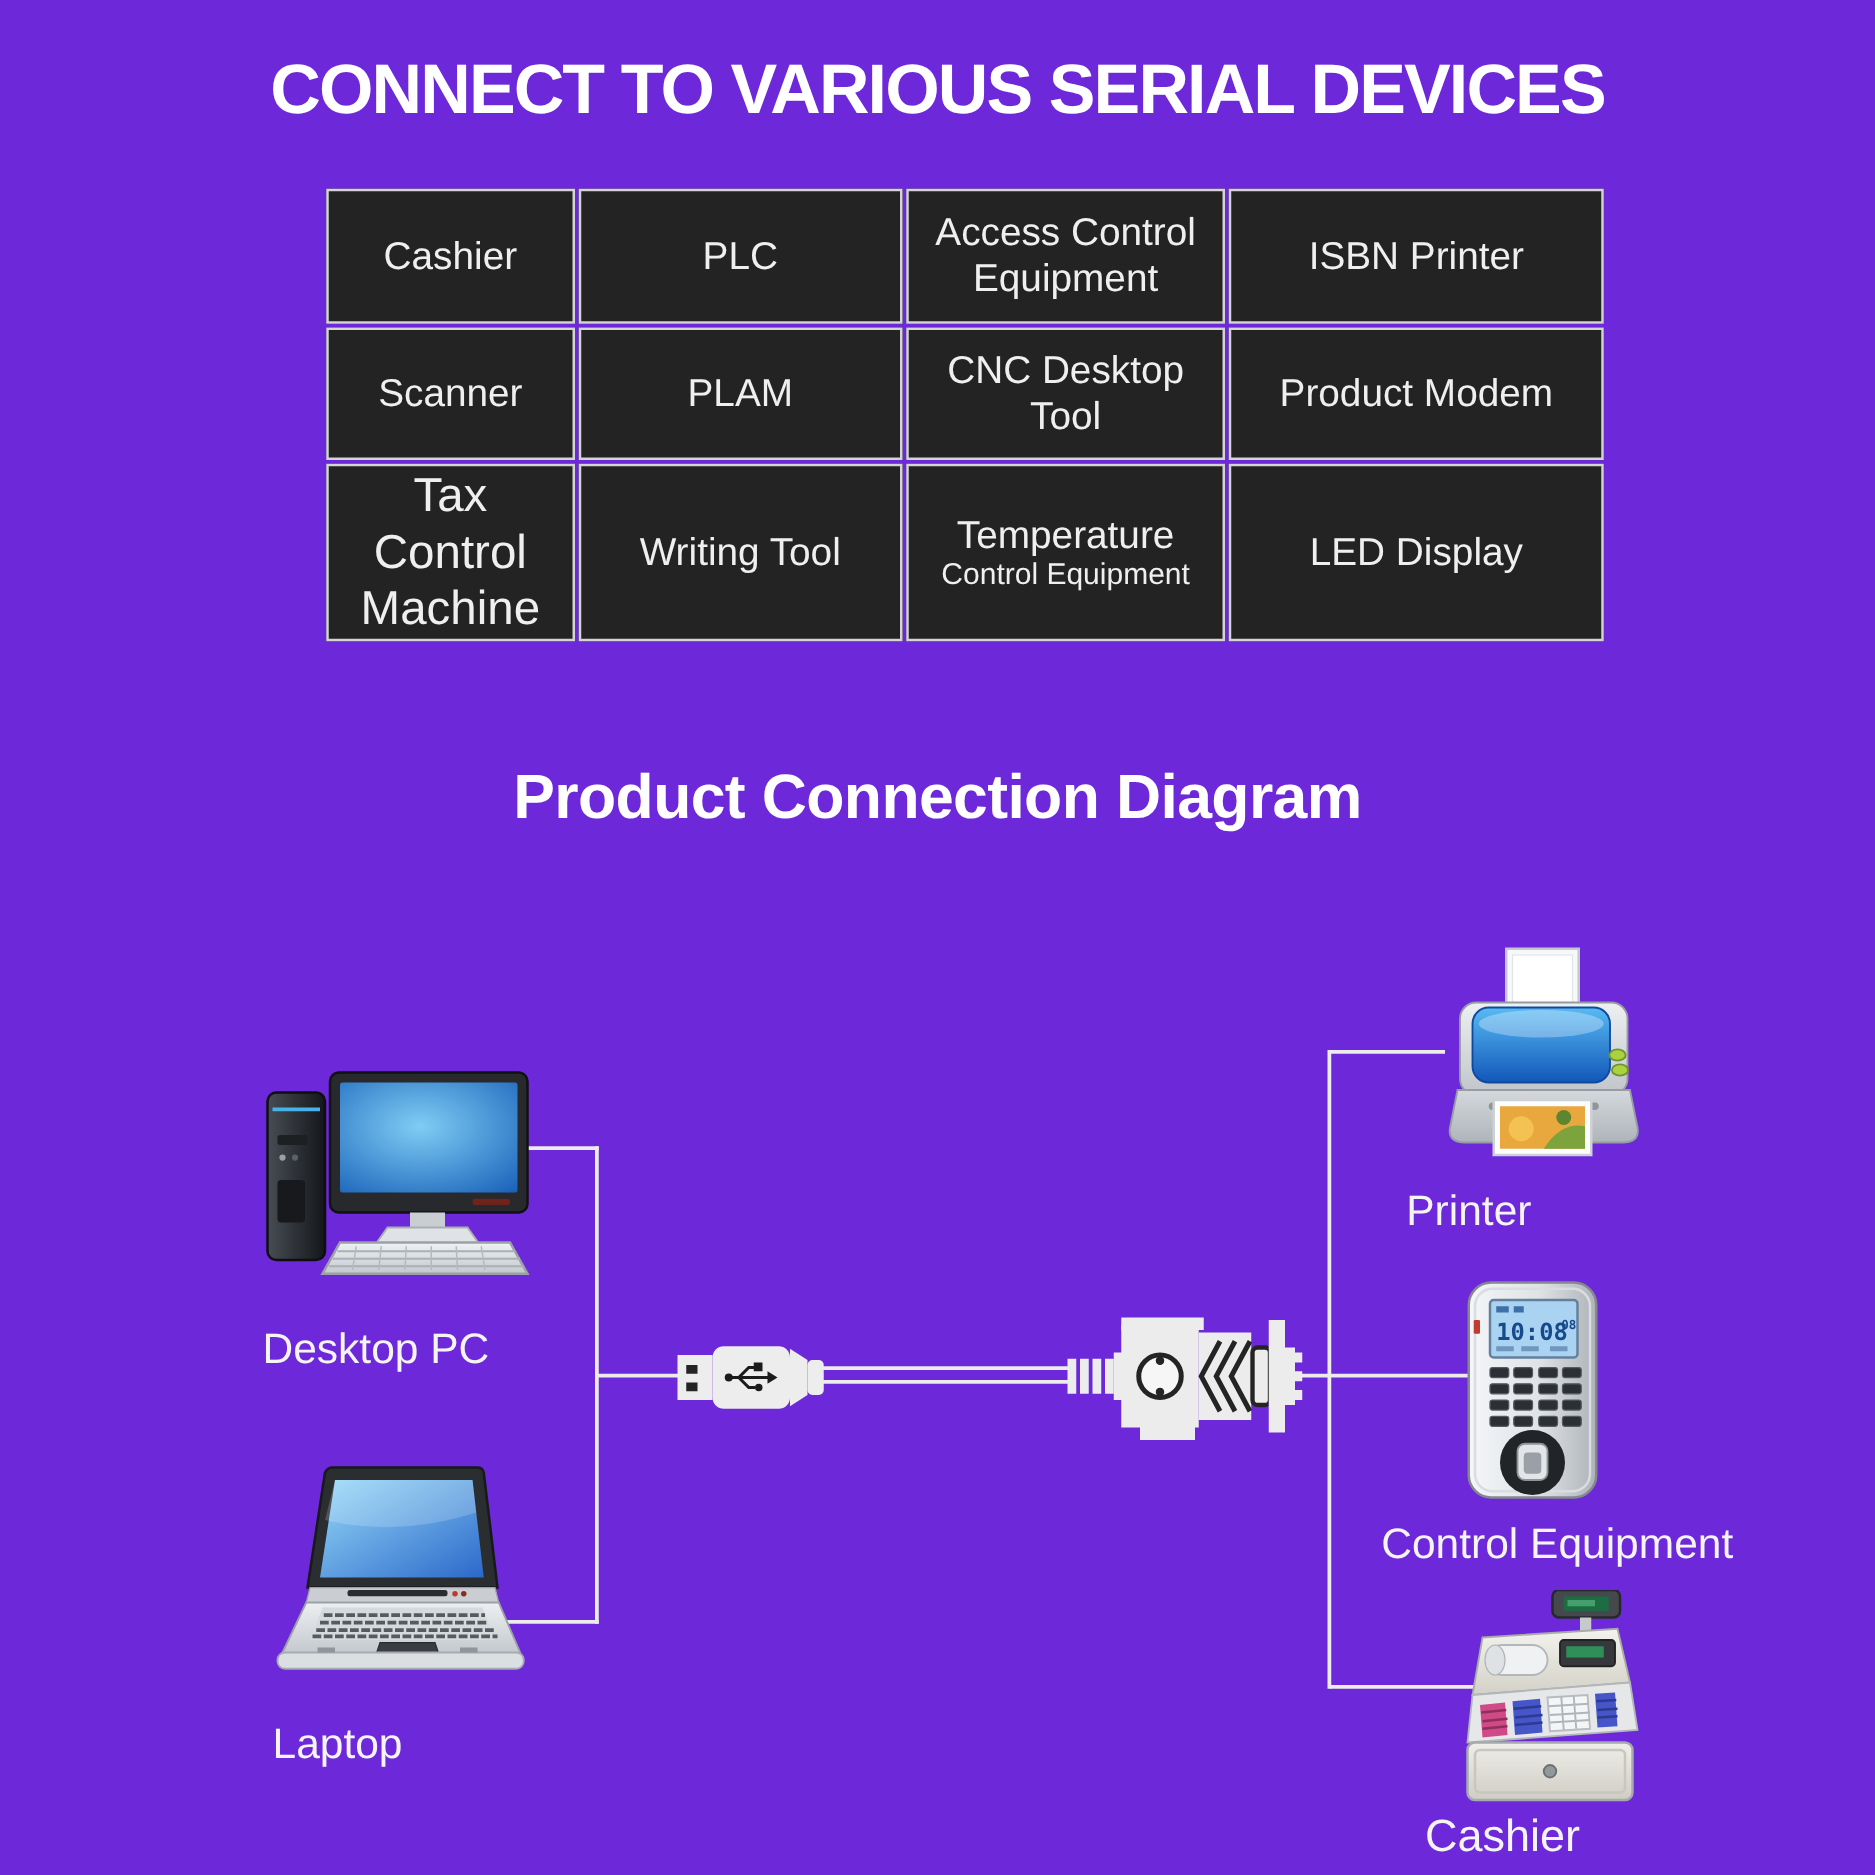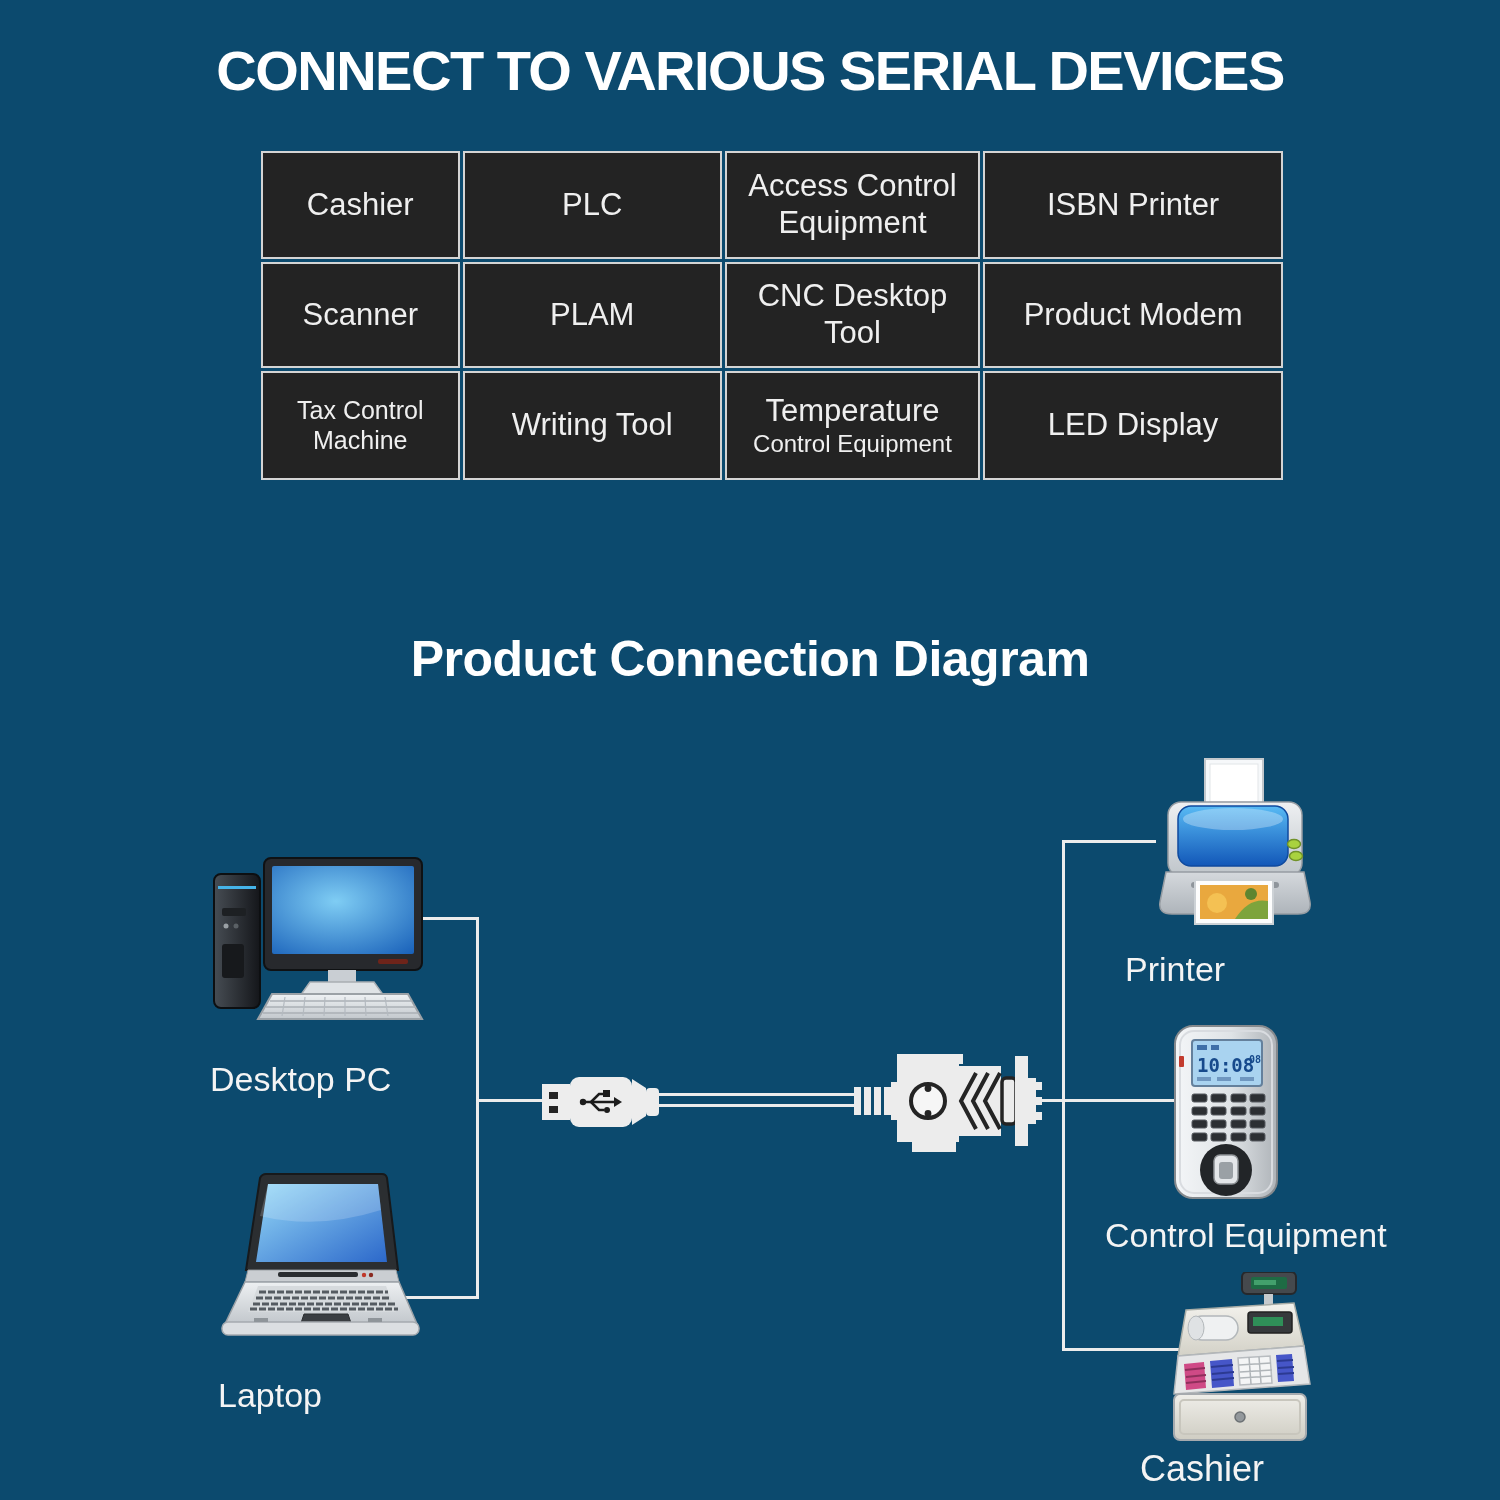--- a/index.html
+++ b/index.html
@@ -1,20 +1,20 @@
 <!DOCTYPE html>
 <html><head>
 <meta charset="utf-8">
 <style>
   html,body{margin:0;padding:0;background:#282828;}
-  .page{position:relative;width:1500px;height:1500px;background:#0c4a6e;overflow:hidden;
+  .page{position:relative;width:1500px;height:1500px;background:#6d28d9;overflow:hidden;
         font-family:"Liberation Sans",sans-serif;color:#f2f2f2;}
   .h1{position:absolute;left:0;top:38px;width:1500px;text-align:center;
       font-size:56px;font-weight:bold;letter-spacing:-1.5px;color:#ffffff;white-space:nowrap;}
-  .h2{position:absolute;left:0;top:630px;width:1500px;text-align:center;
+  .h2{position:absolute;left:0;top:608px;width:1500px;text-align:center;
       font-size:50px;font-weight:bold;letter-spacing:-0.5px;color:#ffffff;white-space:nowrap;}
   table.devtable{position:absolute;left:258px;top:148px;width:1028px;table-layout:fixed;
       border-collapse:separate;border-spacing:3px;}
   table.devtable td{border:2px solid #d4d4d4;background:#232323;text-align:center;vertical-align:middle;
       font-size:31px;color:#efefef;line-height:1.18;padding:2px;}
   .c0{width:19.6%;} .c1{width:25.6%;} .c2{width:25.2%;} .c3{width:29.6%;}
   tr.r0 td{height:100px;} tr.r1 td{height:98px;} tr.r2 td{height:101px;} tr.r3 td{height:85px;}
   td .cl{display:block;}
   td.bigcell{font-size:37px;}
   td .sub{font-size:24px;}
@@ -64,21 +64,21 @@
           </td>
       <td>
             <span class="cl">CNC Desktop</span>
             <span class="cl">Tool</span>
           </td>
       <td>
             <span class="cl">Product Modem</span>
           </td>
     </tr>
     <tr class="r2">
-      <td style="font-size:25px">
+      <td style="font-size:38px">
             <span class="cl">Tax Control</span>
             <span class="cl">Machine</span>
           </td>
       <td>
             <span class="cl">Writing Tool</span>
           </td>
       <td>
             <span class="cl">Temperature</span>
             <span class="cl sub">Control Equipment</span>
           </td>

